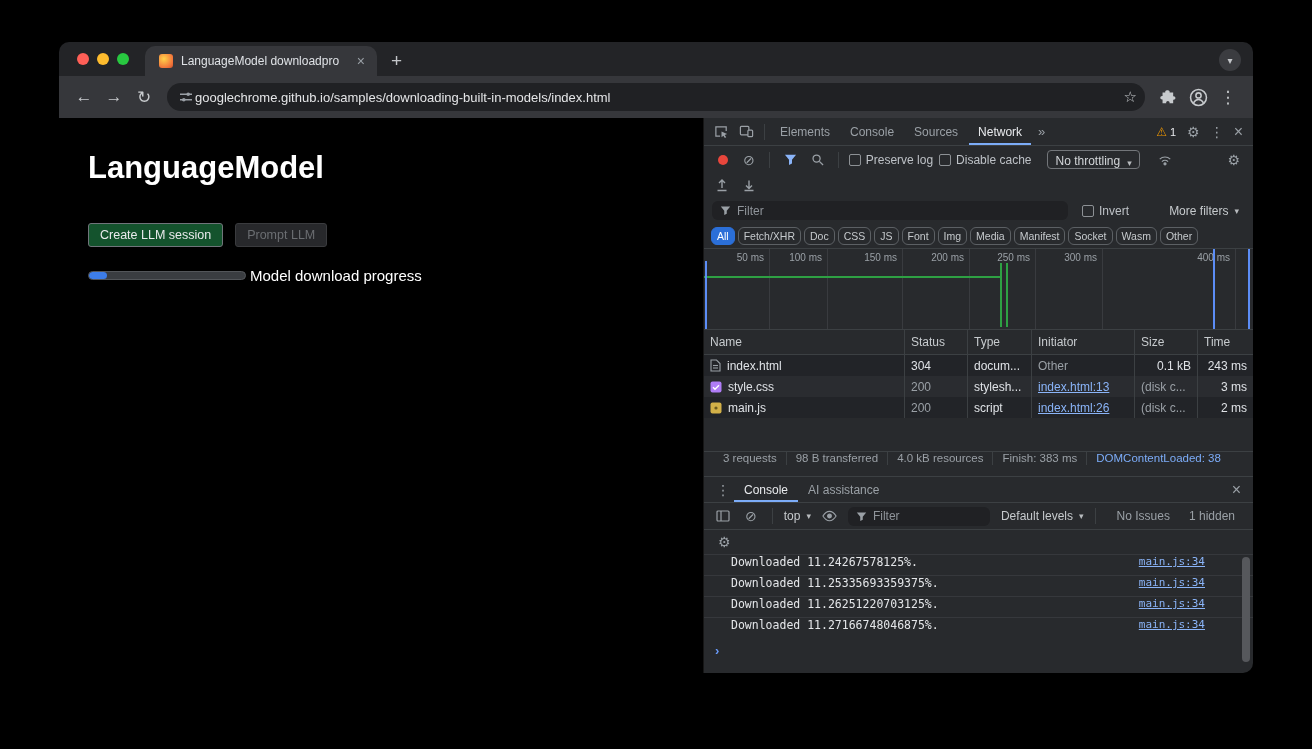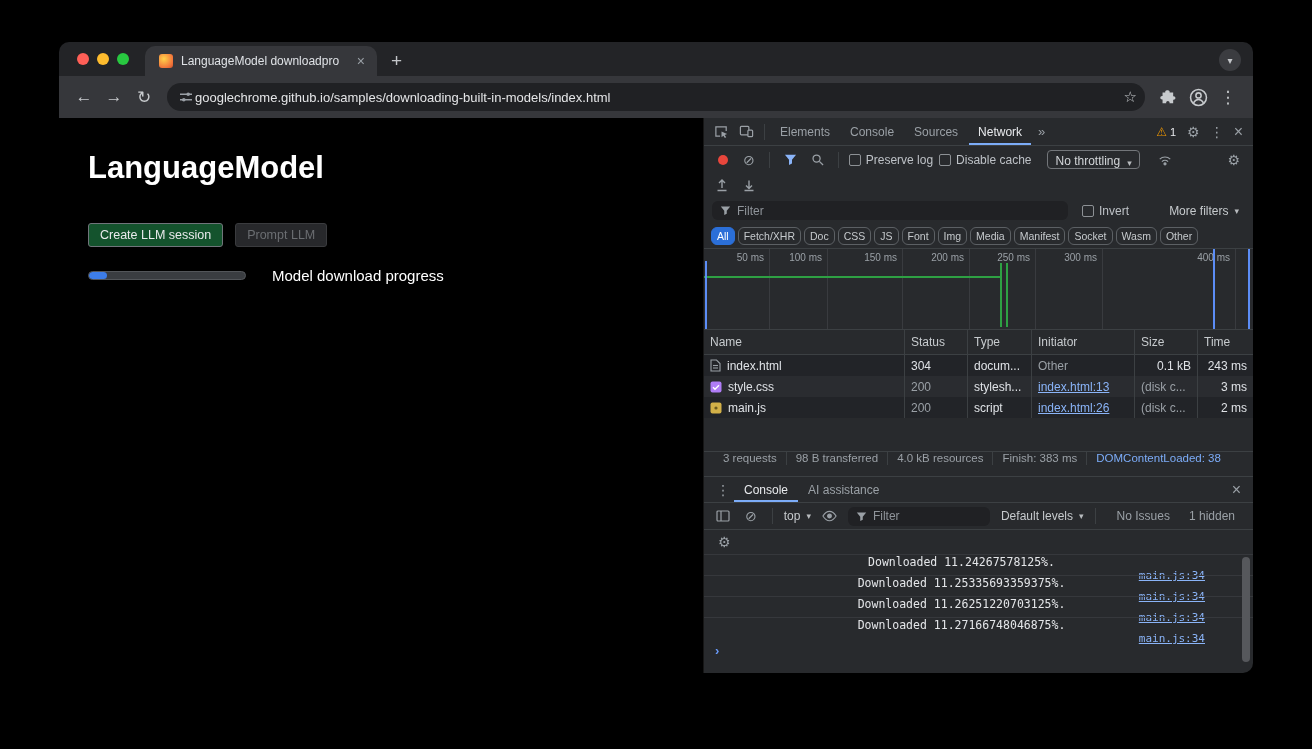--- a/index.html
+++ b/index.html
@@ -37,21 +37,21 @@
   .svgicon { display:flex; align-items:center; justify-content:center; }
 
   
   .content { flex:1; display:flex; min-height:0; }
   .page { flex:1; background:#000; padding:32px 20px 0 29px; color:#fff; min-width:0; }
   .page h1 { font-size:31px; font-weight:700; margin-bottom:37px; }
   .btn-row { display:flex; gap:12px; margin-bottom:20px; }
   .btn { font-size:12.5px; padding:4px 11px; border-radius:3px; font-family:inherit; }
   .btn.on { background:#14532d; color:#e9eaec; border:1px solid #70747a; }
   .btn.off { background:#27282b; color:#6b6e72; border:1px solid #3a3b3e; }
-  .progress-row { display:flex; align-items:center; gap:26px; }
+  .progress-row { display:flex; align-items:center; gap:4px; }
   .progress { width:158px; height:9px; border-radius:5px; background:#3a3d41;
               border:1px solid #53565a; position:relative; overflow:hidden; }
   .progress-fill { position:absolute; left:0; top:0; bottom:0; width:11%;
                    background:#3d7de8; border-radius:4px; }
   .progress-label { font-size:15px; color:#fff; }
 
   
   .devtools { width:550px; flex-shrink:0; background:#282a2d; border-left:1px solid #161616;
               display:flex; flex-direction:column; font-size:12px; color:#bdc1c6; min-height:0; }
   .vsep { width:1px; height:16px; background:#3c4043; margin:0 4px; flex-shrink:0; }
@@ -132,23 +132,23 @@
   .cs-tab { padding:0 10px; height:100%; display:flex; align-items:center; color:#9aa0a6; }
   .cs-tab.active { color:#e8eaed; border-bottom:2px solid #7cacf8; padding-top:2px; }
   .cs-toolbar { height:27px; display:flex; align-items:center; gap:7px; padding:0 8px;
                 border-bottom:1px solid #3c4043; flex-shrink:0; }
   .ctx { display:flex; align-items:center; gap:6px; color:#c6cacd; }
   .filter-box.cs { width:142px; }
   .levels { display:flex; align-items:center; gap:6px; color:#c6cacd; margin-left:4px; }
   .no-issues { margin-left:10px; color:#9aa0a6; }
   .hidden-count { margin-left:auto; margin-right:10px; color:#9aa0a6; }
   .cs-gear-row { height:24px; display:flex; align-items:center; padding:0 10px; flex-shrink:0; }
-  .cs-msg { height:21px; border-top:1px solid #36383c; display:flex; align-items:center;
-            padding:0 48px 0 14px; font-family:"DejaVu Sans Mono",monospace;
-            font-size:11.5px; color:#e4e6e9; flex-shrink:0;flex-direction:column; }
+  .cs-msg { height:21px; border-top:1px solid #36383c; display:flex; align-items:flex-start;
+            padding:0 48px 0 27px; font-family:"DejaVu Sans Mono",monospace;
+            font-size:11.5px; color:#e4e6e9; flex-shrink:0; }
   .cs-msg:last-of-type { border-bottom:1px solid #36383c; }
   .cs-msg .src { margin-left:auto; font-size:11px; }
   .cs-prompt { height:24px; display:flex; align-items:center; padding:0 11px;
                color:#6a9bfa; font-size:13px; font-weight:bold; flex-shrink:0; }
   .cs-scrollbar { position:absolute; right:3px; top:80px; width:8px; height:105px;
                   background:#56585c; border-radius:4px; }
   svg { display:block; }
 </style>
 </head>
 <body>

